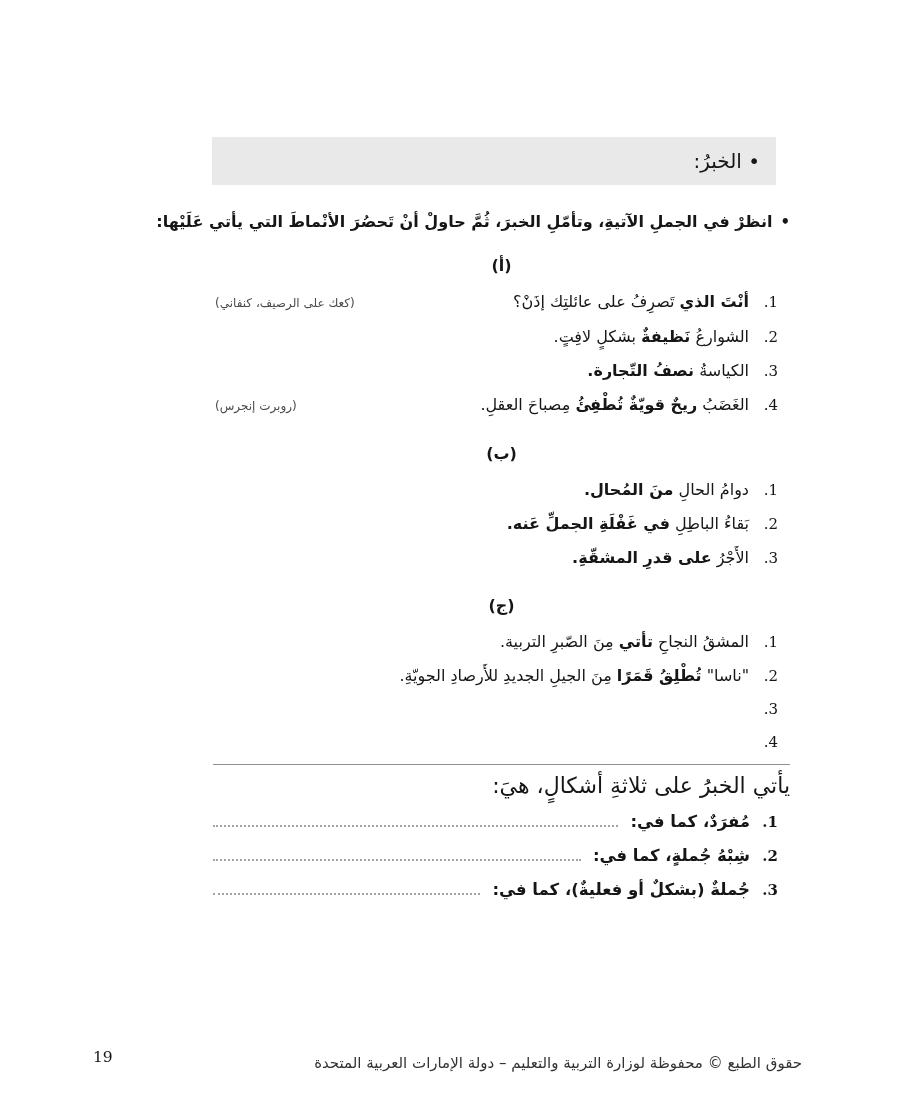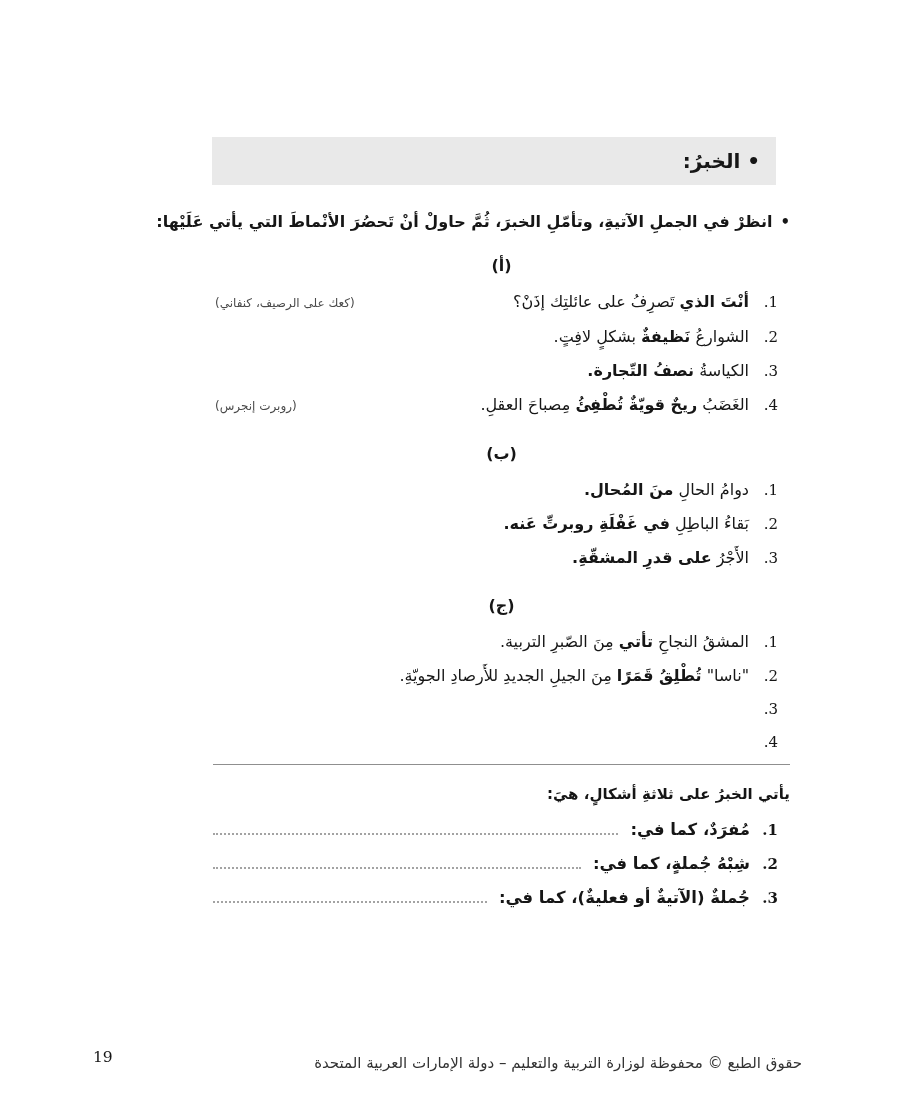--- a/index.html
+++ b/index.html
@@ -17,21 +17,21 @@
   
   .title-bar {
     height:48px;
     margin:137px 122px 0 212px; 
     margin:137px 122px 0 212px;
     background:var(--title-bar-bg, #e9e9e9);
     display:flex;
     align-items:center;
     padding:0 16px;
   }
-  .title { font-size:20px; font-weight:bold; letter-spacing:0; }
+  .title { font-size:20px; font-weight:normal; letter-spacing:0; }
 
   .content { margin:0 108px 0 213px; }
 
   .intro {
     margin-top:24px;
     display:flex;
     align-items:baseline;
     gap:8px;
     font-weight:bold;
     font-size:16px;
@@ -75,23 +75,23 @@
     font-size:21px;
     font-weight:bold;
     line-height:30px;
   }
   .rule {
     margin-top:5px;
     border-top:1px solid var(--rule, #8f8f8f);
     height:0;
   }
   .lead {
-    margin-top:16px;
-    font-weight:bold;
-    font-size:15px;
+    margin-top:8px;
+    font-weight:normal;
+    font-size:22px;
     line-height:26px;
   }
   .shape-items { margin-top:6px; }
   .shape-item {
     display:flex;
     align-items:baseline;
     gap:8px;
     font-weight:bold;
     font-size:16.5px;
     line-height:34px;
@@ -163,21 +163,21 @@
 
     <section>
       <div class="sec-label">(ب)</div>
       <div class="items">
         <div class="item">
           <span class="num">1.</span>
           <span class="txt"><span>دوامُ الحالِ </span><span class="bold">منَ المُحال.</span></span>
         </div>
         <div class="item">
           <span class="num">2.</span>
-          <span class="txt"><span>بَقاءُ الباطِلِ </span><span class="bold">في غَفْلَةِ روبرتِّ عَنه.</span></span>
+          <span class="txt"><span>بَقاءُ الباطِلِ </span><span class="bold">في غَفْلَةِ الجملِّ عَنه.</span></span>
         </div>
         <div class="item">
           <span class="num">3.</span>
           <span class="txt"><span>الأَجْرُ </span><span class="bold">على قدرِ المشقّةِ.</span></span>
         </div>
       </div>
     </section>
 
     <section>
       <div class="sec-label">(ج)</div>
@@ -208,21 +208,21 @@
           <span class="txt">مُفرَدٌ، كما في:</span>
           <span class="dots"></span>
         </div>
         <div class="shape-item">
           <span class="num">2.</span>
           <span class="txt">شِبْهُ جُملةٍ، كما في:</span>
           <span class="dots"></span>
         </div>
         <div class="shape-item">
           <span class="num">3.</span>
-          <span class="txt">جُملةٌ (الآتيةٌ أو فعليةٌ)، كما في:</span>
+          <span class="txt">جُملةٌ (بشكلٌ أو فعليةٌ)، كما في:</span>
           <span class="dots"></span>
         </div>
       </div>
     </section>
 
   </main>
 
   <div class="page-number">19</div>
   <div class="copyright">حقوق الطبع © محفوظة لوزارة التربية والتعليم – دولة الإمارات العربية المتحدة</div>
 

